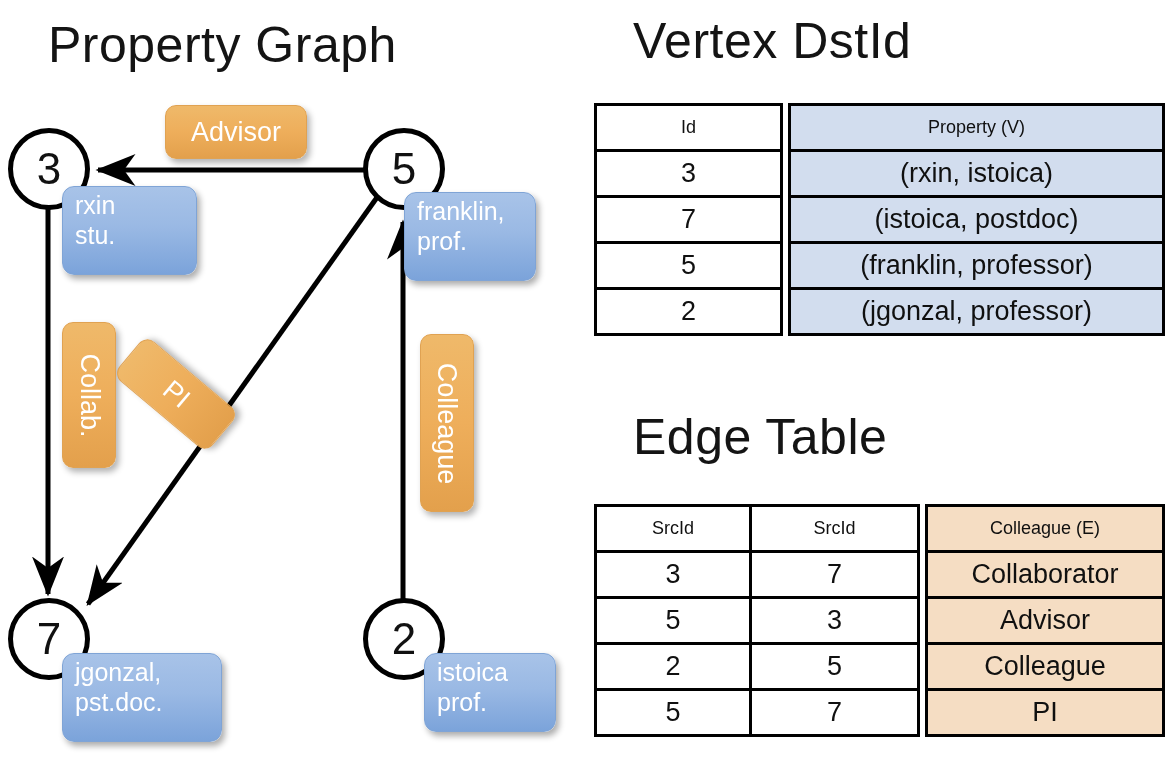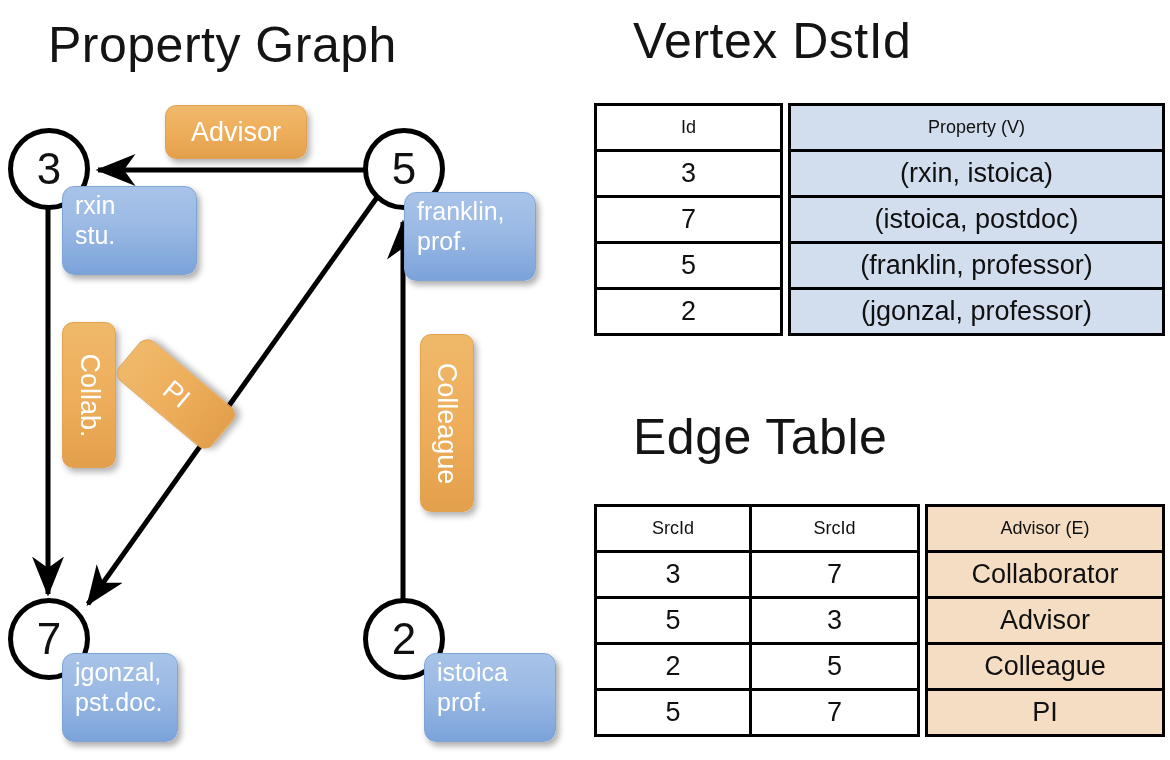--- a/index.html
+++ b/index.html
@@ -166,25 +166,25 @@
   </div>
 
   <div class="prop-box blue" style="left:62px; top:186px; width:135px; height:89px;">
     <div>rxin</div>
     <div>stu.</div>
   </div>
   <div class="prop-box blue" style="left:404px; top:192px; width:132px; height:89px;">
     <div>franklin,</div>
     <div>prof.</div>
   </div>
-  <div class="prop-box blue" style="left:62px; top:653px; width:116px; height:89px;">
+  <div class="prop-box blue" style="left:62px; top:653px; width:160px; height:89px;">
     <div>jgonzal,</div>
     <div>pst.doc.</div>
   </div>
-  <div class="prop-box blue" style="left:424px; top:653px; width:132px; height:89px;">
+  <div class="prop-box blue" style="left:424px; top:653px; width:132px; height:79px;">
     <div>istoica</div>
     <div>prof.</div>
   </div>
 
   <div class="edge-label" style="left:165px; top:105px; width:142px; height:54px;">
     <span>Advisor</span>
   </div>
 
   <div class="edge-label" style="left:62px; top:322px; width:54px; height:146px;">
     <span class="vtext">Collab.</span>
@@ -245,21 +245,21 @@
     <col style="width:155px">
     <col style="width:168px">
     <col style="width:8px">
     <col style="width:237px">
   </colgroup>
   <thead>
     <tr>
       <th>SrcId</th>
       <th>SrcId</th>
       <td class="spacer-col"></td>
-      <th class="cell-peach">Advisor (E)</th>
+      <th class="cell-peach">Colleague (E)</th>
     </tr>
   </thead>
   <tbody>
     <tr>
       <td>3</td>
       <td>7</td>
       <td class="spacer-col"></td>
       <td class="cell-peach">Collaborator</td>
     </tr>
     <tr>

